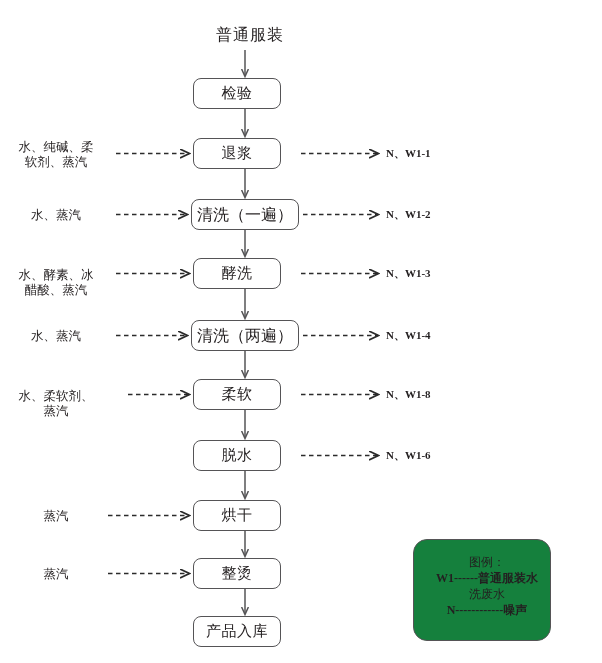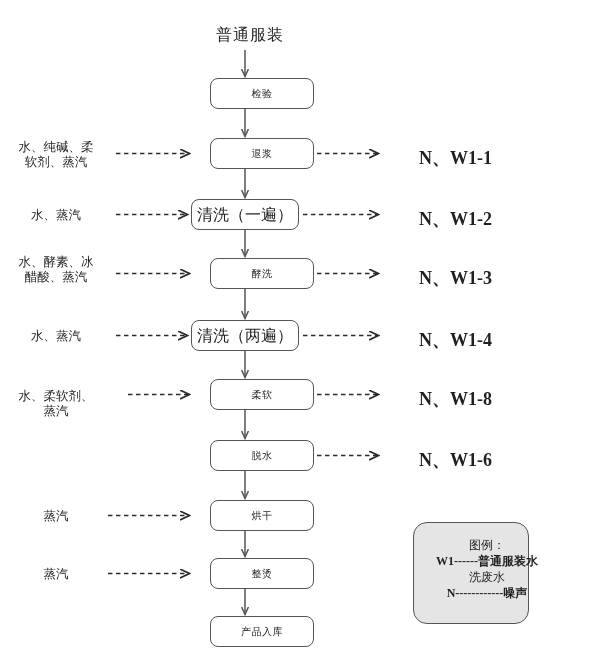--- a/index.html
+++ b/index.html
@@ -15,30 +15,30 @@
     position: relative;
     width: 602px;
     height: 663px;
     background: #ffffff;
     overflow: hidden;
   }
   
   .proc {
     position: absolute;
     box-sizing: border-box;
-    width: 104px;
+    width: 88px;
     height: 31px;
-    left: 210px;
+    left: 193px;
     border: 1.4px solid #555456;
     border-radius: 8px;
     background: #ffffff;
     display: flex;
     align-items: center;
     justify-content: center;
-    font-size: 10px;
+    font-size: 15px;
     line-height: 1;
     letter-spacing: 0.5px;
     color: #231f20;
     white-space: nowrap;
   }
   .proc.wide {
     width: 108px;
     left: 191px;
     font-size: 16px;
     letter-spacing: 0px;
@@ -61,38 +61,37 @@
     text-align: center;
     font-size: 12.5px;
     line-height: 15px;
     color: #231f20;
     letter-spacing: 0px;
   }
   
   .out-label {
     position: absolute;
     left: 386px;
-    font-size: 18px;
+    font-size: 11px;
     color: #231f20;
     white-space: nowrap;
     font-family: "Liberation Serif", "DejaVu Serif", serif;
     font-weight: bold;
-    margin-left: 33px;
   }
   
   .legend-box {
     position: absolute;
     box-sizing: border-box;
     left: 413px;
-    top: 522px;
-    width: 116px;
+    top: 539px;
+    width: 138px;
     height: 102px;
     border: 1.4px solid #555456;
     border-radius: 14px;
-    background: #e5e5e5;
+    background: #15803d;
   }
   .legend-inner {
     position: absolute;
     left: 0;
     top: 14px;
     width: 146px;
     text-align: center;
     font-size: 12px;
     line-height: 16px;
     color: #231f20;
@@ -173,21 +172,21 @@
 
   <div class="in-label" style="top:139px;">
     <div>水、纯碱、柔</div>
     <div>软剂、蒸汽</div>
   </div>
 
   <div class="in-label" style="top:207px;">
     <div>水、蒸汽</div>
   </div>
 
-  <div class="in-label" style="top:254px;">
+  <div class="in-label" style="top:267px;">
     <div>水、酵素、冰</div>
     <div>醋酸、蒸汽</div>
   </div>
 
   <div class="in-label" style="top:328px;">
     <div>水、蒸汽</div>
   </div>
 
   <div class="in-label" style="top:388px;">
     <div>水、柔软剂、</div>

